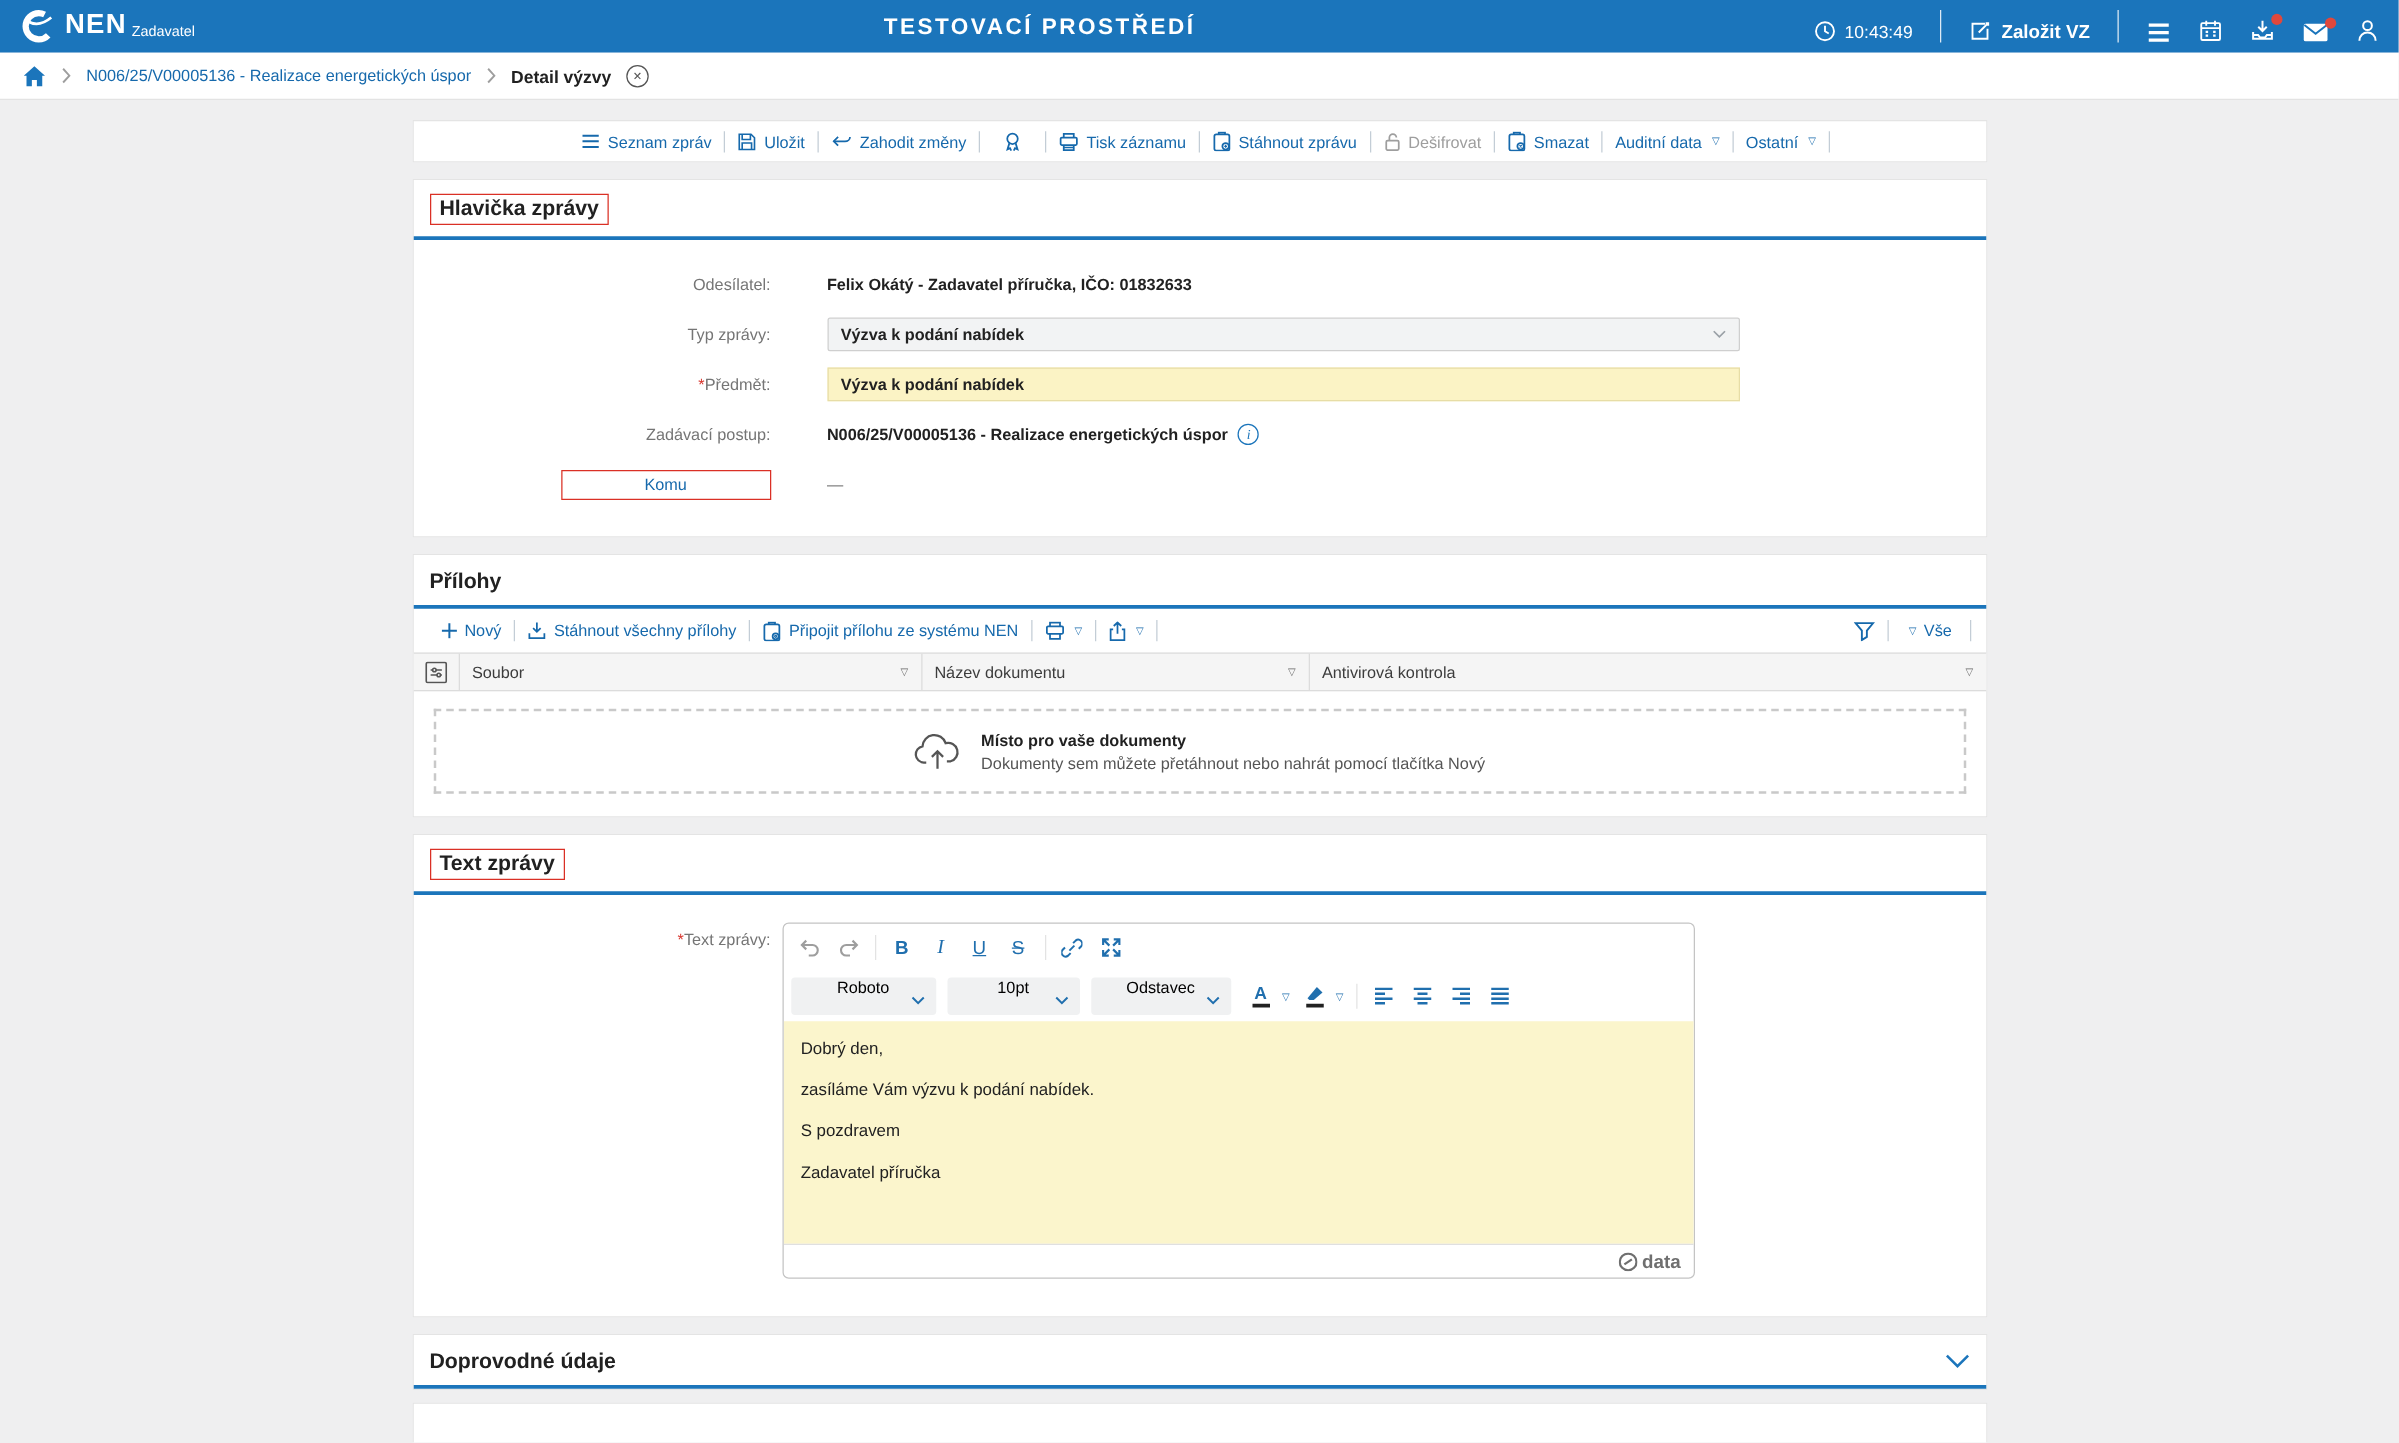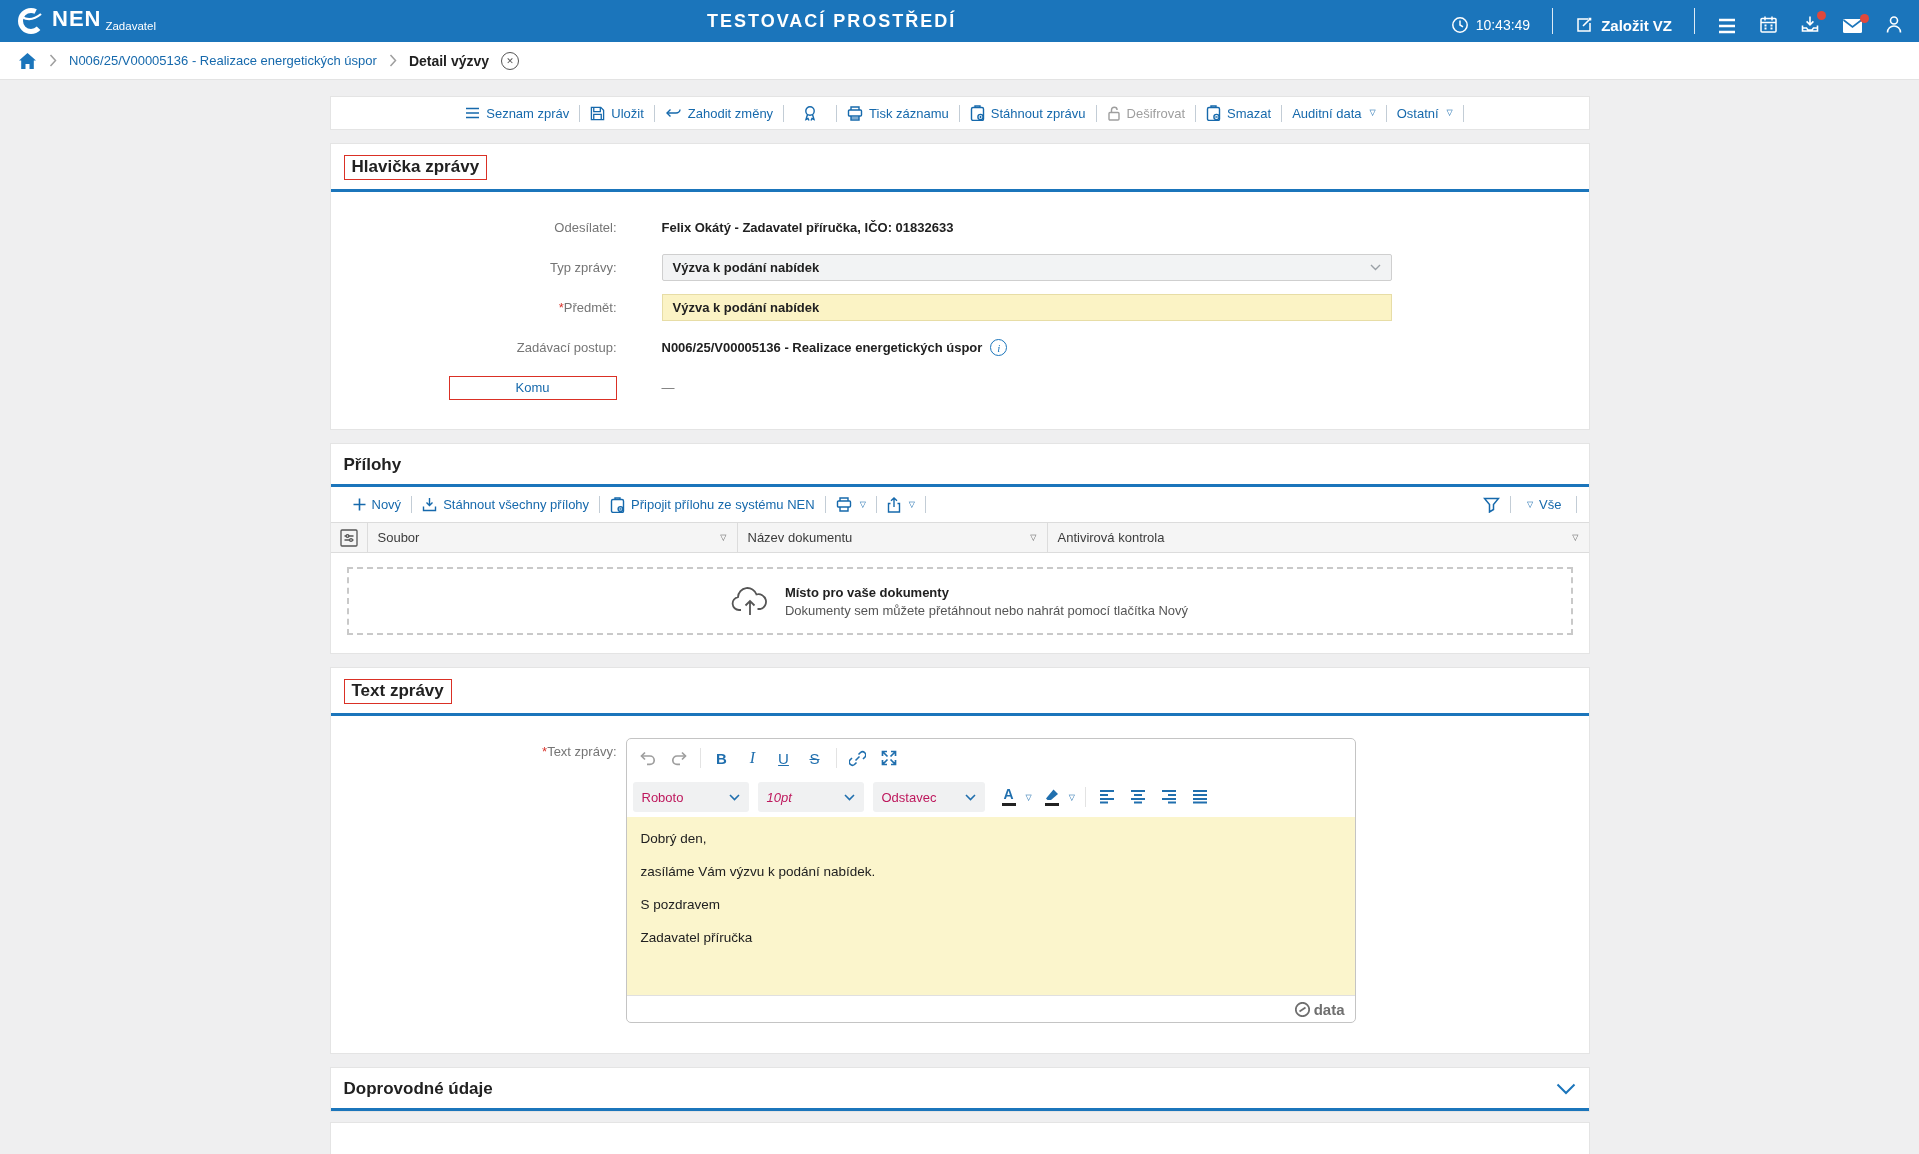--- a/index.html
+++ b/index.html
@@ -71,23 +71,23 @@
   .dz-sub { color:#555; }
 
   
   .editor-row { display:flex; align-items:flex-start; padding:22px 0 30px; }
   .editor-row .lbl { padding-top:6px; }
   .editor { width:730px; border:1px solid #c4c4c4; border-radius:5px; overflow:hidden; background:#fff; }
   .ed-toolbar { display:flex; align-items:center; padding:5px 6px; gap:1px; }
   .ed-btn { width:30px; height:28px; display:flex; align-items:center; justify-content:center; border-radius:3px; cursor:pointer; color:#206fae; }
   .ed-btn.gray { color:#9e9e9e; }
   .ed-sep { width:1px; height:20px; background:#e3e3e3; margin:0 5px; }
-  .ed-select { height:30px; background:#f0f1f2; border-radius:3px; display:flex; align-items:center; padding:0 9px; margin-right:8px; cursor:pointer; color:#be185d; }
+  .ed-select { height:30px; background:#f0f1f2; border-radius:3px; display:flex; align-items:center; padding:0 9px; margin-right:8px; cursor:pointer; color:#000000;flex-direction:column; }
   .ed-select .sel-caret-b { margin-left:auto; color:#206fae; padding-left:8px; }
-  .w-font { width:116px; } .w-size { width:106px;font-style:italic; } .w-block { width:112px; }
+  .w-font { width:116px; } .w-size { width:106px; } .w-block { width:112px; }
   .fmt-letter { font-weight:bold; font-size:15px; }
   .u-bar { display:flex; flex-direction:column; align-items:center; gap:2px; }
   .u-bar .bar { width:14px; height:3px; background:#222; }
   .mini-caret { color:#206fae; font-size:8px; margin:0 4px 0 1px; cursor:pointer; }
   .ed-content { background:#fbf5cc; min-height:178px; padding:14px 14px 6px; font-size:13.5px; }
   .ed-content p { margin-bottom:18px; }
   .ed-footer { border-top:1px solid #e0e0e0; height:27px; display:flex; align-items:center; justify-content:flex-end; padding:0 10px; color:#757575; }
   .tiny-brand { display:flex; align-items:center; gap:4px; font-weight:bold; font-size:15px; color:#6f6f6f; }
 
   

